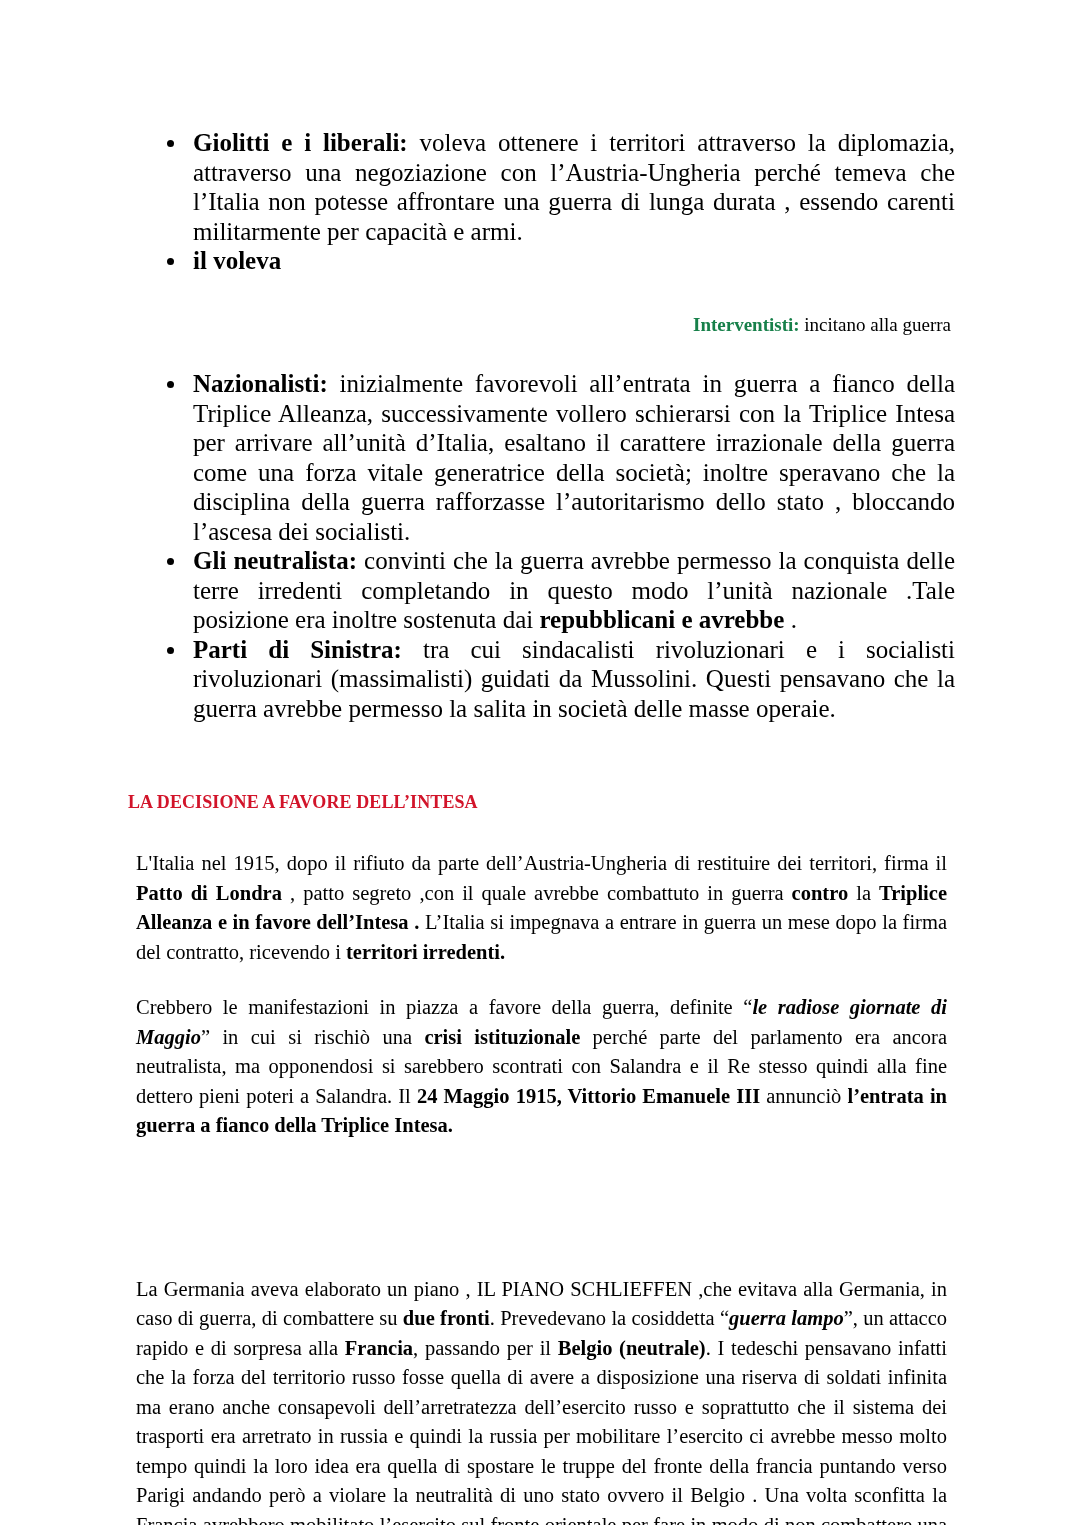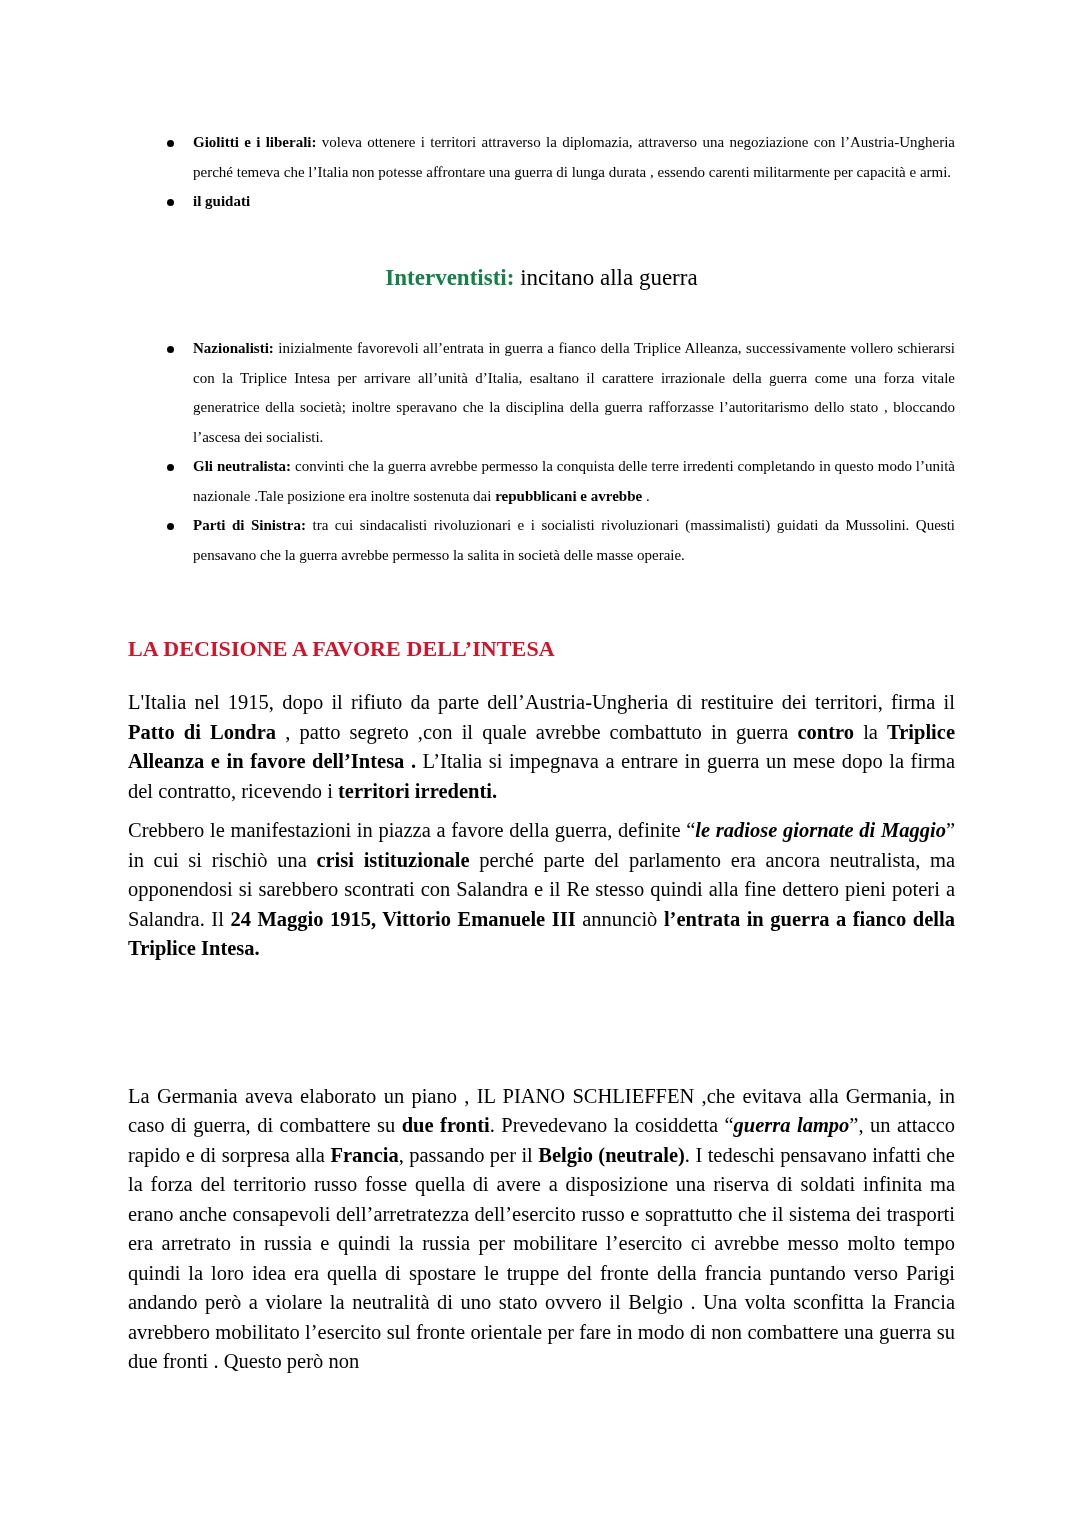--- a/index.html
+++ b/index.html
@@ -31,55 +31,55 @@
   
   ul.bullets {
     list-style: none;
     margin: 0;
     padding: 0;
   }
   ul.bullets > li {
     position: relative;
     padding-left: 65px;
     margin: 0 0 0 0;
-    font-size: 15px;
+    font-size: 25px;
     line-height: 29.5px;
     text-align: justify;
     text-justify: inter-word;
   }
   ul.bullets > li::before {
     content: "";
     position: absolute;
     left: 39px;
     top: 12px;
     width: 7px;
     height: 7px;
     border-radius: 50%;
     background: #000000;
   }
 
   
   p.para {
-    margin: 0;
+    margin: 8px;
     font-size: 20.5px;
     line-height: 29.5px;
     text-align: justify;
     text-justify: inter-word;
   }
   p.lead {
-    margin: 16px;
-    font-size: 23px;
+    margin: 4px;
+    font-size: 19px;
     line-height: 29.5px;
-    text-align: center;
+    text-align: right;
   }
 
   
   h2.section-head {
     margin: 0;
-    font-size: 22px;
+    font-size: 18px;
     line-height: 26px;
     font-weight: bold;
     color: #d2142a;
     letter-spacing: 0.1px;
   }
 
   
   b, strong { font-weight: bold; }
   .bi { font-weight: bold; font-style: italic; }
   .grn { color: #17804a; font-weight: bold; }
@@ -95,21 +95,21 @@
 <body>
 
 <div class="page">
   <div class="doc-body">
 
     <ul class="bullets">
       <li>
         <b>Giolitti e i liberali:</b><span> voleva ottenere i territori attraverso la diplomazia, attraverso una negoziazione con l’Austria-Ungheria perché temeva che l’Italia non potesse affrontare una guerra di lunga durata , essendo carenti militarmente per capacità e armi.</span>
       </li>
       <li>
-        <b>il guidati</b><span></span>
+        <b>il voleva</b><span></span>
       </li>
     </ul>
 
     <div class="gap-md"></div>
 
     <p class="lead">
       <span class="grn">Interventisti:</span><span> incitano alla guerra</span>
     </p>
 
     <div class="gap-sm"></div>

